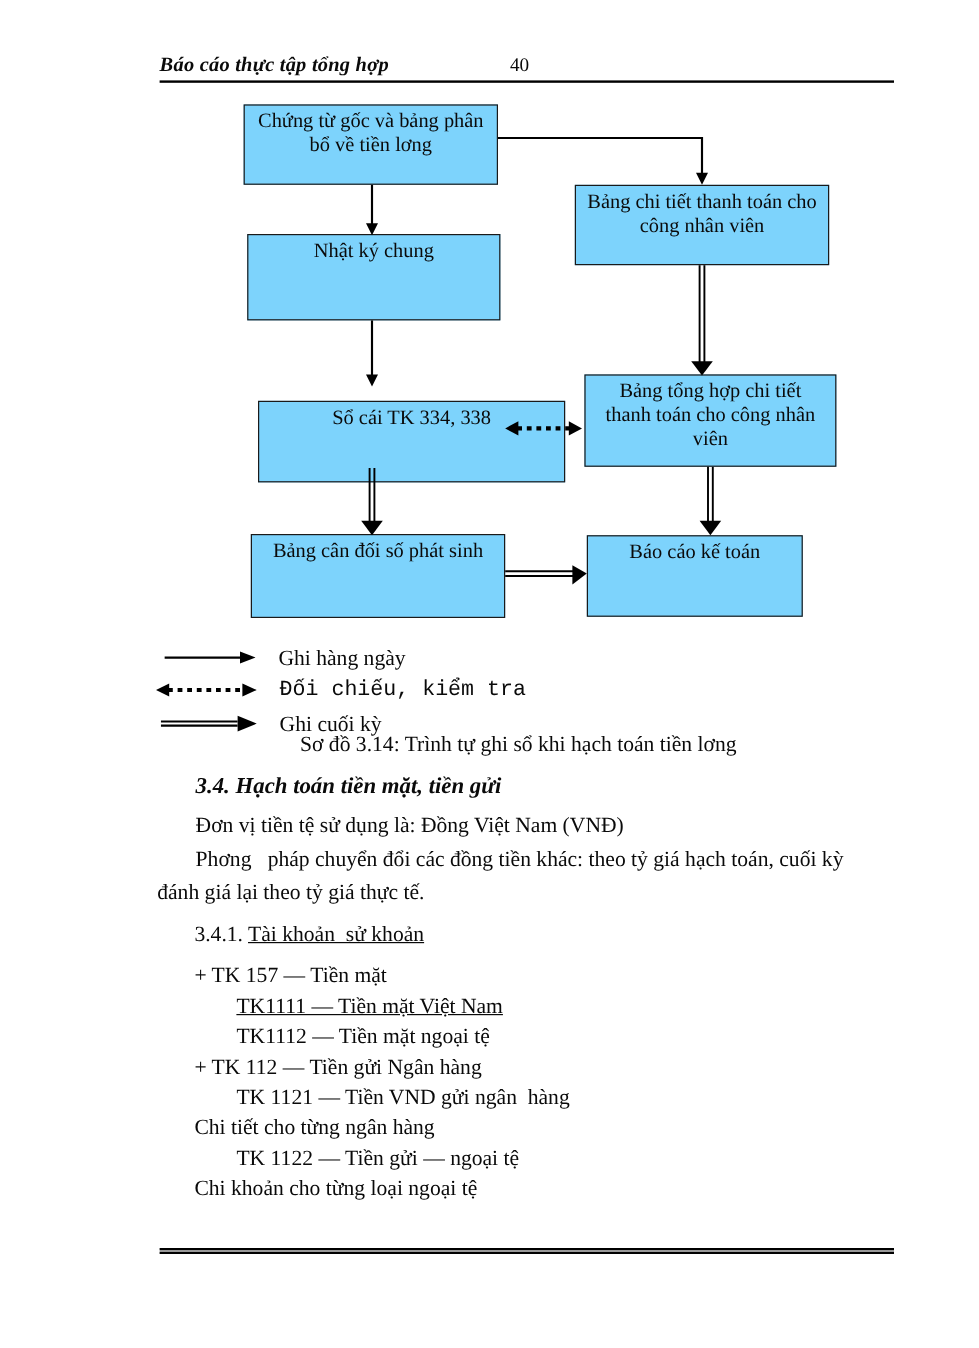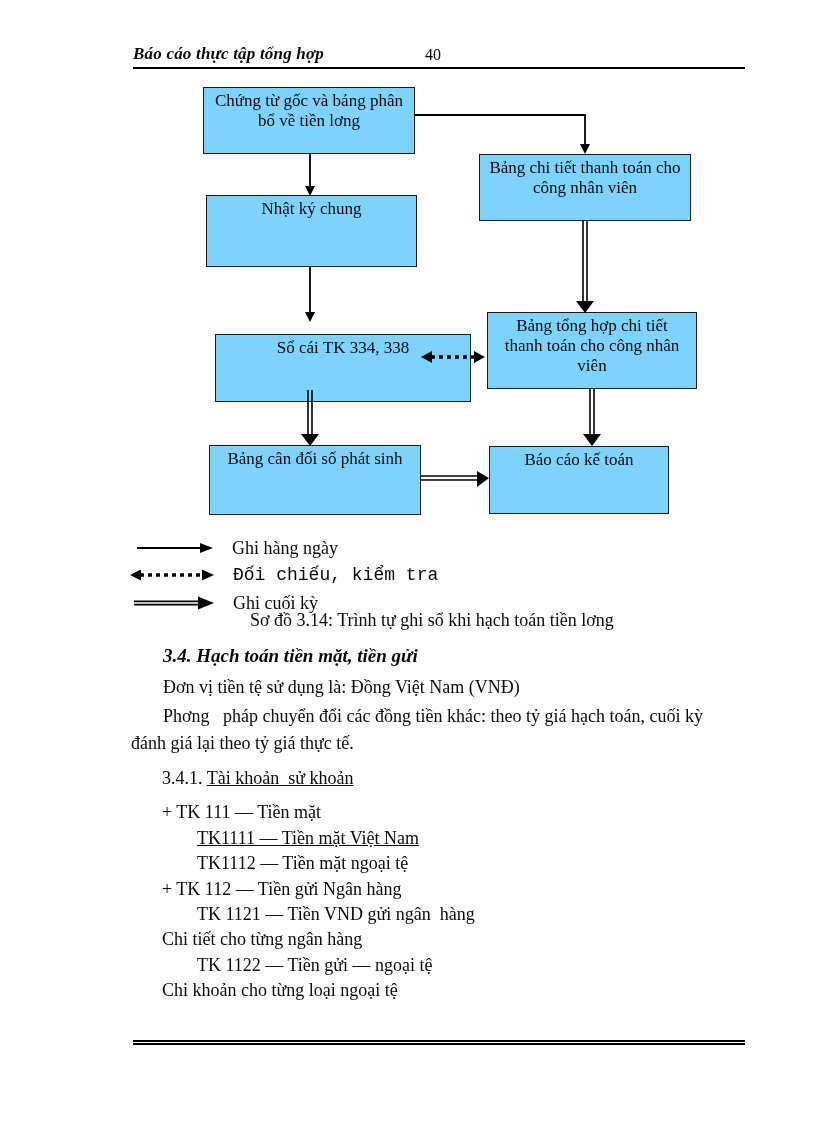--- a/index.html
+++ b/index.html
@@ -141,21 +141,21 @@
 
   <div class="tline caption">Sơ đồ 3.14: Trình tự ghi sổ khi hạch toán tiền lơng</div>
 
   <div class="tline h34">3.4. Hạch toán tiền mặt, tiền gửi</div>
   <div class="tline p1">Đơn vị tiền tệ sử dụng là: Đồng Việt Nam (VNĐ)</div>
   <div class="tline p2a">Phơng   pháp chuyển đổi các đồng tiền khác: theo tỷ giá hạch toán, cuối kỳ</div>
   <div class="tline p2b">đánh giá lại theo tỷ giá thực tế.</div>
 
   <div class="tline sub341"><span>3.4.1. </span><span class="u">Tài khoản  sử khoản</span></div>
 
-  <div class="tline in0 al0">+ TK 111 — Tiền mặt</div>
+  <div class="tline in0 al0">+ TK 157 — Tiền mặt</div>
   <div class="tline in1 al1">TK1111 — Tiền mặt Việt Nam</div>
   <div class="tline in1 al2">TK1112 — Tiền mặt ngoại tệ</div>
   <div class="tline in0 al3">+ TK 112 — Tiền gửi Ngân hàng</div>
   <div class="tline in1 al4">TK 1121 — Tiền VND gửi ngân  hàng</div>
   <div class="tline in0 al5">Chi tiết cho từng ngân hàng</div>
   <div class="tline in1 al6">TK 1122 — Tiền gửi — ngoại tệ</div>
   <div class="tline in0 al7">Chi khoản cho từng loại ngoại tệ</div>
 
   <div class="abs ftr-rule"></div>
 </div>

